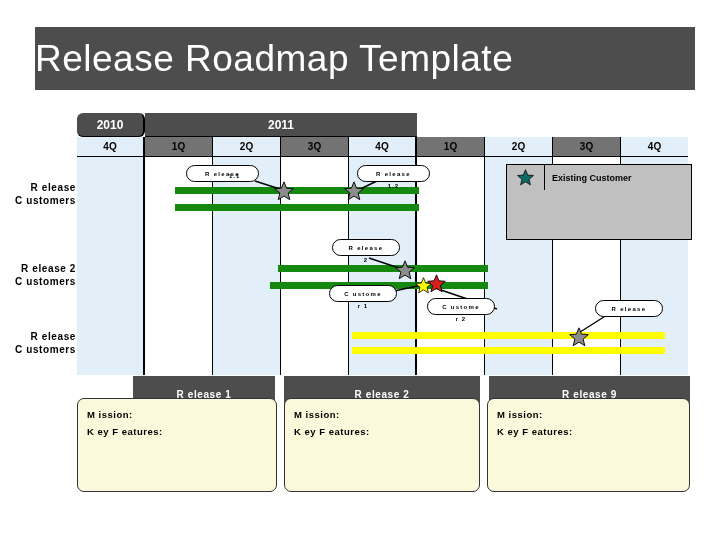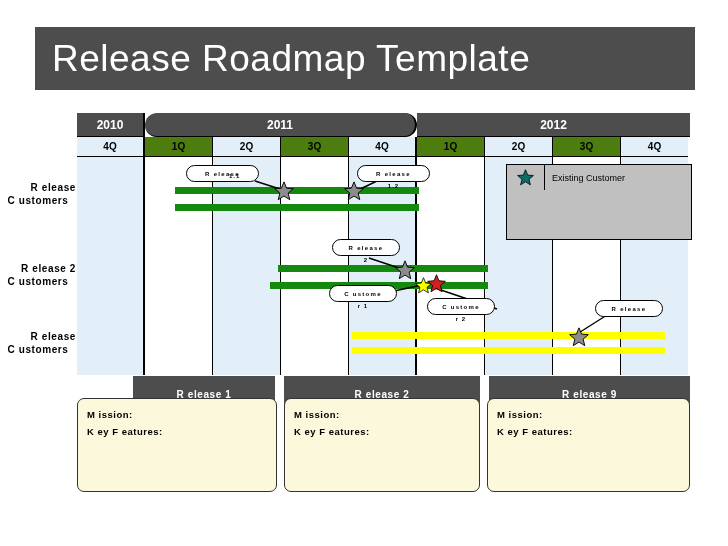--- a/index.html
+++ b/index.html
@@ -8,21 +8,21 @@
     font-family:"Liberation Sans", sans-serif;
     overflow:hidden;position:relative;
   }
   
   .title-bar{
     position:absolute;left:35px;top:27px;width:660px;height:63px;
     background:#4d4d4d;display:flex;align-items:center;
   }
   .title-bar .title-text{
     color:#ffffff;font-size:37px;font-weight:400;
-    padding-left:17px;letter-spacing:0.5px;line-height:1;
+    letter-spacing:0.5px;line-height:1;
   }
 
   
   .chart{
     position:absolute;left:77px;top:113px;width:613px;height:262px;
   }
   
   .year-row{
     position:absolute;left:0;top:0;width:100%;height:24px;
     display:flex;box-sizing:border-box;
@@ -40,21 +40,21 @@
     position:absolute;left:0;top:24px;width:100%;height:20px;
     display:flex;box-sizing:border-box;
   }
   .q-cell{
     font-size:10px;font-weight:bold;color:#000;
     display:flex;align-items:center;justify-content:center;
     border-right:1px solid #000;border-bottom:1px solid #000;
     box-sizing:border-box;
   }
   .q-cell.shade{background:#e2eef8;}
-  .q-cell.plain{background:#4d7c0f;}
+  .q-cell.plain{background:#737373;}
   .q-cell.yr-end{border-right:2px solid #000;}
   .q-cell:last-child{border-right:none;}
 
   
   .plot{
     position:absolute;left:0;top:44px;width:100%;height:218px;
     display:flex;box-sizing:border-box;
   }
   .plot-col{
     border-right:1px solid #000;box-sizing:border-box;height:100%;
@@ -63,21 +63,21 @@
   .plot-col.plain{background:#ffffff;}
   .plot-col.yr-end{border-right:2px solid #000;}
   .plot-col:last-child{border-right:none;}
 
   
   .row-label{
     position:absolute;width:76px;text-align:right;
     font-size:10px;font-weight:bold;color:#000;
     line-height:13px;letter-spacing:0.6px;
   }
-  .row-label .ln2{display:block;text-align:center;}
+  .row-label .ln2{display:block;}
 
   
   .bar{position:absolute;height:7px;}
   .bar.green{background:#14880f;}
   .bar.yellow{background:#ffff00;}
 
   
   .star{
     position:absolute;width:20px;height:20px;
   }
@@ -108,21 +108,21 @@
     display:flex;align-items:center;height:25.3px;
     border-bottom:1px solid #000;box-sizing:border-box;
   }
   .legend-row:last-child{border-bottom:none;}
   .legend-swatch{
     width:38px;height:100%;display:flex;align-items:center;
     justify-content:center;border-right:1px solid #000;box-sizing:border-box;
   }
   .legend-swatch svg{width:17px;height:17px;display:block;}
   .legend-text{
-    padding-left:7px;font-size:9px;font-weight:normal;color:#000;
+    padding-left:7px;font-size:9px;font-weight:bold;color:#000;
   }
 
   
   .rel-bar{
     position:absolute;height:36px;background:#4d4d4d;color:#ffffff;
     font-size:10px;font-weight:bold;letter-spacing:0.6px;
     display:flex;align-items:center;justify-content:center;
   }
 
   
@@ -152,23 +152,22 @@
   <span class="ln2">C ustomers</span>
 </div>
 <div class="row-label" style="left:0px;top:330px;">
   <span>R elease</span>
   <span class="ln2">C ustomers</span>
 </div>
 
 <div class="chart">
 
   <div class="year-row">
-    <div class="year-cell" style="width:68px;">2010</div>
-    <div class="year-cell" style="width:272px;border-radius:12px;">2011</div>
-    <div class="year-cell" style="width:273px;">2012</div>
+    <div class="year-cell" style="width:68px;border-radius:6px;">2010</div>
+    <div class="year-cell" style="width:272px;">2011</div>
   </div>
 
   <div class="q-row">
     <div class="q-cell shade yr-end" style="width:68px;">4Q</div>
     <div class="q-cell plain" style="width:68px;">1Q</div>
     <div class="q-cell shade" style="width:68px;">2Q</div>
     <div class="q-cell plain" style="width:68px;">3Q</div>
     <div class="q-cell shade yr-end" style="width:68px;">4Q</div>
     <div class="q-cell plain" style="width:68px;">1Q</div>
     <div class="q-cell shade" style="width:68px;">2Q</div>

